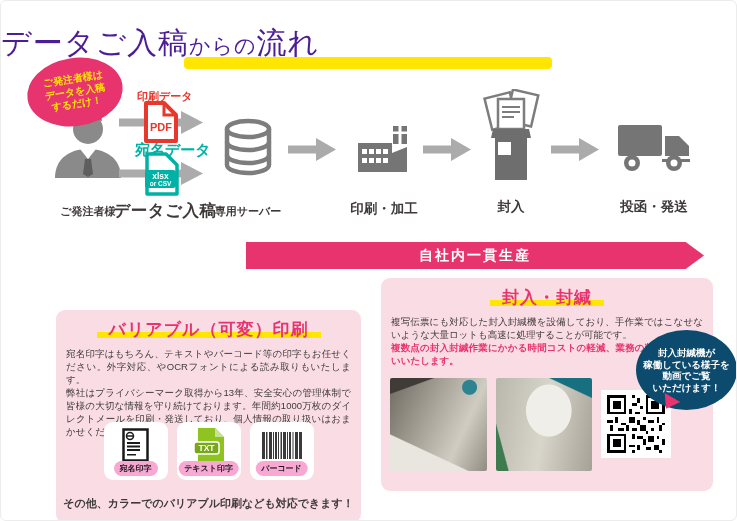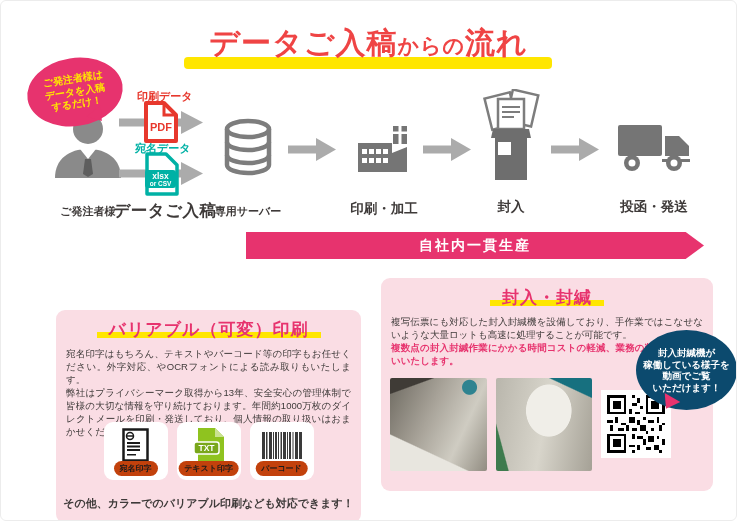--- a/index.html
+++ b/index.html
@@ -5,65 +5,65 @@
   * { margin:0; padding:0; box-sizing:border-box; }
   body { background:#fff; }
   .wrap {
     position:relative; width:737px; height:521px; background:#fff;
     font-family:"Liberation Sans","DejaVu Sans",sans-serif;
     color:#3e3a39; overflow:hidden; border:1px solid #ececec; border-radius:6px;
   }
   
   .title-bar { position:absolute; left:183px; top:56px; width:368px; height:12px;
     background:#ffe600; border-radius:4px; z-index:1; }
-  .title { position:absolute; left:0; right:0; top:22px; text-align:center;
-    font-weight:bold; color:#ef4444; z-index:2; letter-spacing:1px; }
+  .title { position:absolute; left:0; right:0; top:22px; text-align:left;
+    font-weight:normal; color:#4c1d95; z-index:2; letter-spacing:1px; }
   .title .big { font-size:30px; }
   .title .small { font-size:21px; }
   
   .bubble-l { position:absolute; left:26px; top:57px; width:96px; height:68px;
     background:#e7336e; border-radius:50%; transform:rotate(-9deg);
     display:flex; flex-direction:column; align-items:center; justify-content:center;
     color:#ffe600; font-size:10px; font-weight:bold; line-height:12.5px; z-index:4; text-align:center; }
   .bubble-l::after { content:""; position:absolute; bottom:-8px; right:18px;
     border:9px solid transparent; border-top:13px solid #e7336e; transform:rotate(-30deg); }
   
   .abs { position:absolute; }
   .flow-label { position:absolute; font-weight:bold; text-align:center; color:#3e3a39; }
   .sm { font-size:11px;margin-top:26px; }
   .md { font-size:13.5px; }
   .lbl-orderer   { left:42px;  top:177px; width:90px; }
   .lbl-printdata { left:136px; top:88px;  color:#e7382d; font-size:11px; }
-  .lbl-addrdata  { left:134px; top:140px; color:#00b1a5; font-size:11px; }
+  .lbl-addrdata  { left:134px; top:140px; color:#00b1a5; font-size:15px; }
   .lbl-submission{ left:104px; top:199px; width:120px; font-size:16.5px; letter-spacing:0.5px; }
   .lbl-server    { left:210px; top:177px; width:74px; }
   .lbl-printing  { left:348px; top:199px; width:70px; }
   .lbl-enclose   { left:482px; top:197px; width:56px; }
   .lbl-shipping  { left:612px; top:197px; width:82px; }
   .z1 { z-index:1; } .z2 { z-index:2; }
   
-  .banner { position:absolute; left:245px; top:231px; width:458px; height:27px;
+  .banner { position:absolute; left:245px; top:241px; width:458px; height:27px;
     background:#e7336e; clip-path:polygon(0 0, 96% 0, 100% 50%, 96% 100%, 0 100%);
     color:#fff; font-size:14px; font-weight:bold; text-align:center; line-height:27px; letter-spacing:2px; }
   
   .card { position:absolute; top:277px; height:213px; background:#fadde4; border-radius:9px; }
   .card-l { left:55px;  width:305px;margin-top:32px; }
   .card-r { left:380px; width:332px; }
   .card-head { text-align:center; margin-top:8px; }
   .card-head span { font-size:17px; font-weight:bold; color:#e7336e; padding:0 12px;
     letter-spacing:1px;
     background:linear-gradient(transparent 62%, #ffe600 62%, #ffe600 97%, transparent 97%); }
   .card-body { margin:6px 10px 0; font-size:9.5px; line-height:13px; color:#3e3a39; text-align:justify; }
   .pink-text { color:#e7336e; font-weight:bold; }
   
   .features { position:absolute; left:0; right:0; top:112px; display:flex; justify-content:center; gap:9px; }
   .feat { width:64px; height:58px; background:#fff; border-radius:9px; position:relative;
     display:flex; align-items:center; justify-content:center; padding-bottom:12px; }
   .pill { position:absolute; bottom:4px; left:50%; transform:translateX(-50%);
-    background:#c2410c; border-radius:8px; font-size:8px; font-weight:bold;
+    background:#f9a8d4; border-radius:8px; font-size:8px; font-weight:bold;
     padding:2px 6px; white-space:nowrap; color:#1a1a1a; }
   .abc { font-size:13px; font-weight:bold; color:#595757; line-height:13px;
     letter-spacing:3px; text-align:center; }
   .vp-note { position:absolute; left:0; right:0; top:186px; text-align:center;
     font-size:11px; font-weight:bold; }
   
   .media { position:absolute; left:9px; top:100px; display:flex; gap:9px; }
   .photo { width:97px; height:93px; border-radius:2px; }
   .photo-1 { background:
       radial-gradient(circle at 82% 10%, #2e8390 0 7px, transparent 8px),

